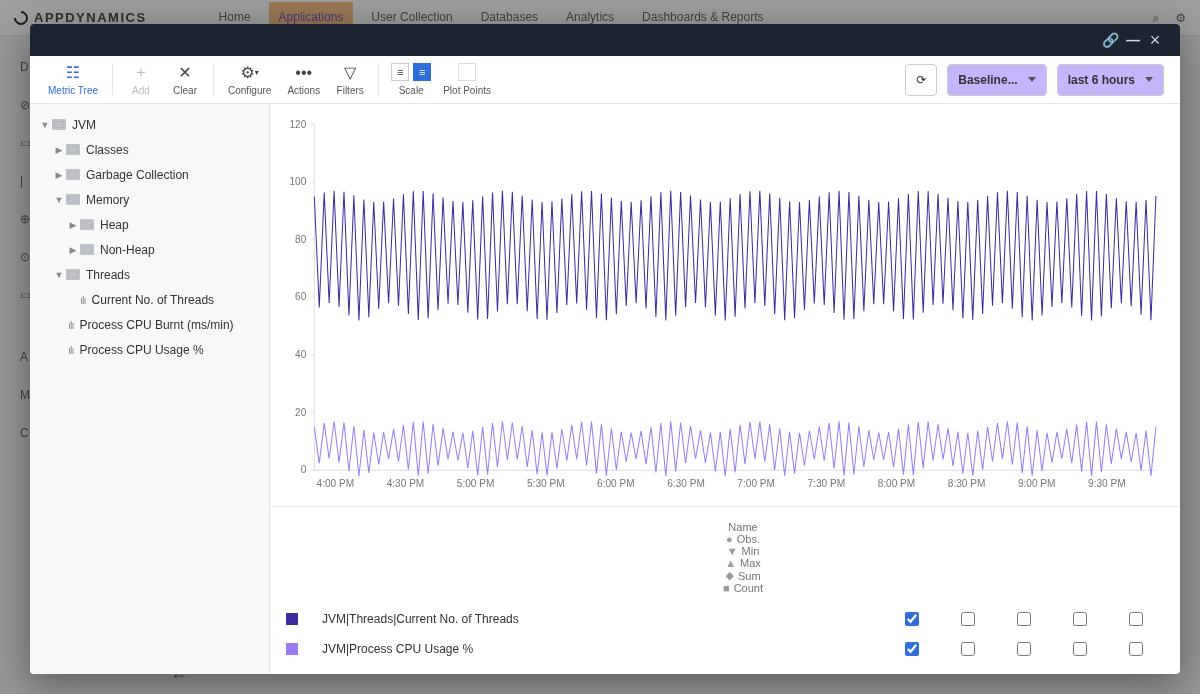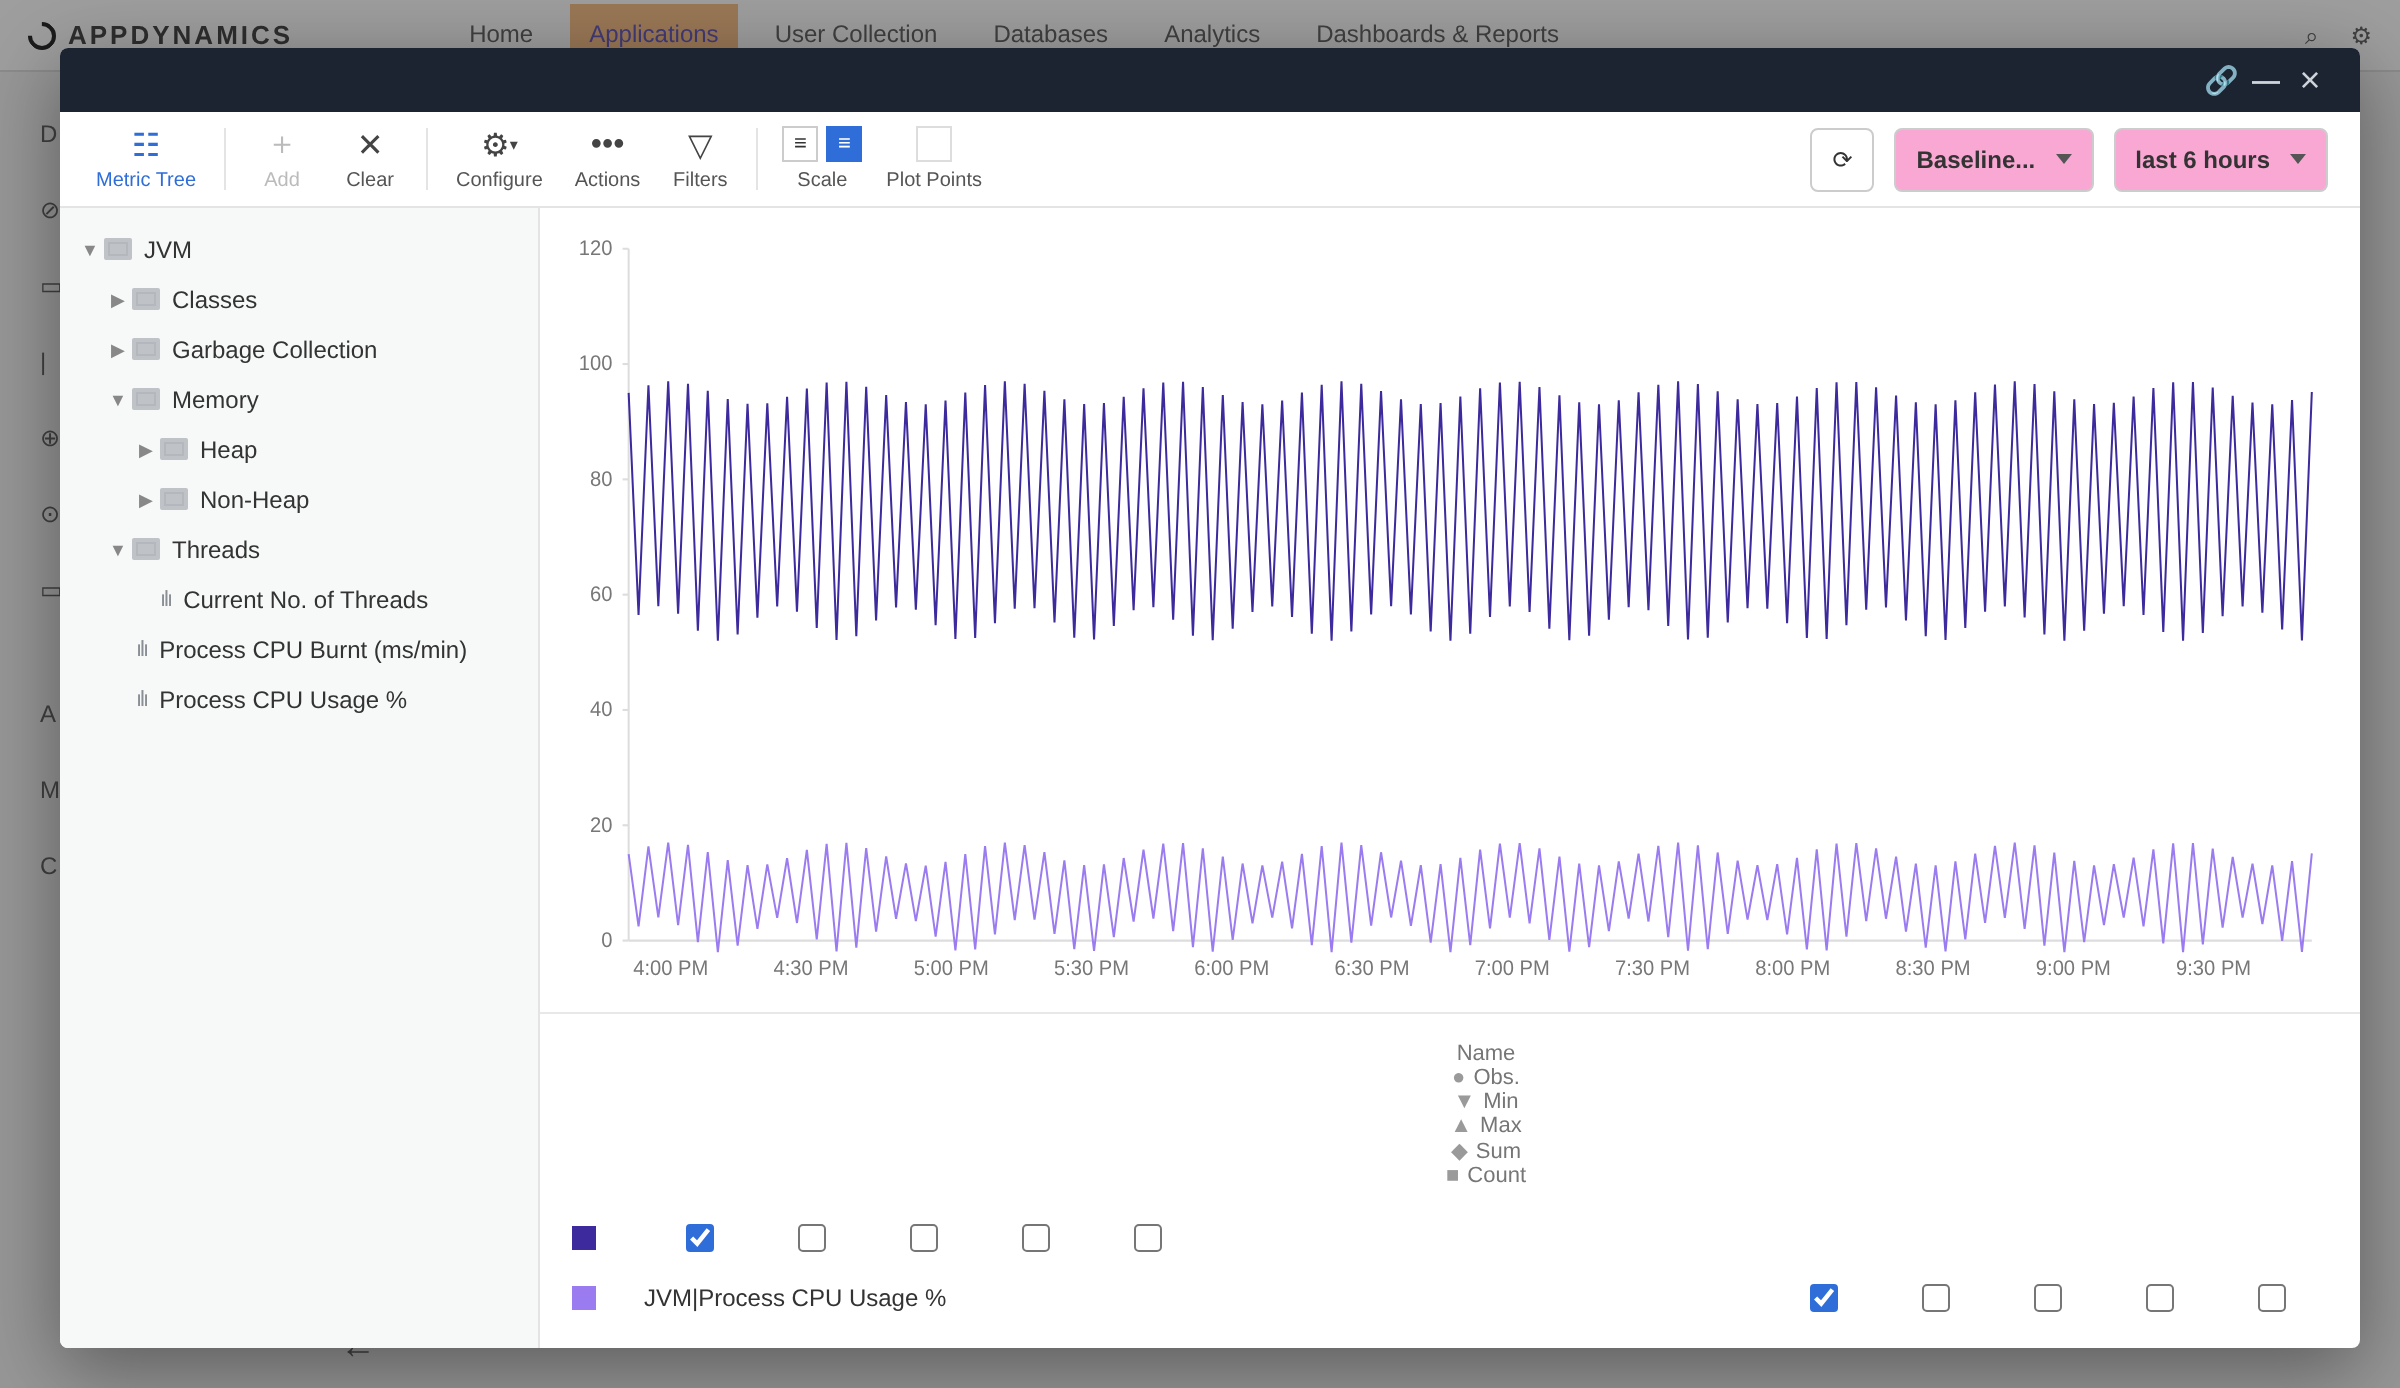--- a/index.html
+++ b/index.html
@@ -1,21 +1,21 @@
 <!DOCTYPE html>
 <html><head>
 <meta charset="utf-8">
 <style>
   * { box-sizing: border-box; margin: 0; padding: 0; }
   body { font-family: "Helvetica Neue", Arial, sans-serif; font-size: 12px; color: #333; background: #f3f3f3; width: 1200px; height: 694px; overflow: hidden; position: relative; }
 
   
   .bg-app { position: absolute; inset: 0; filter: grayscale(10%); }
   .bg-overlay { position: absolute; inset:0; background: rgba(40,40,40,0.45); }
-  .bg-topbar { height: 36px; background: #fff; border-bottom: 1px solid #ddd; display:flex; align-items:center; padding:0 14px; gap: 18px;}
+  .bg-topbar { height: 36px; background: #fff; border-bottom: 1px solid #ddd; display:flex; align-items:center; padding:0 14px; gap: 2px;}
   .bg-logo { font-weight:700; letter-spacing: 1.5px; font-size:13px; display:flex; align-items:center; gap:6px;}
   .bg-logo-circle { width:14px; height:14px; border:2.5px solid #111; border-radius:50%; border-top-color:transparent; transform:rotate(-45deg);}
   .bg-nav { display:flex; gap:8px; margin-left:60px; font-size:12px; color:#555;}
   .bg-nav span { padding:8px 10px; }
   .bg-nav .active { color:#5a4bc4; border-bottom:2px solid #6f5bd8; background:#fdba74;}
   .bg-right { margin-left:auto; display:flex; gap:16px; color:#555;}
   .bg-back { position:absolute; left:170px; bottom:10px; color:#555; font-size:18px;}
   .bg-letters { position:absolute; left:20px; top:60px; display:flex; flex-direction:column; gap:24px; color:#555; font-size:12px;}
 
   
@@ -31,21 +31,21 @@
   .tb-btn .ico { width:18px; height:18px; display:flex; align-items:center; justify-content:center; font-size:16px; color:#444;}
   .tb-btn.primary .ico { color:#2f6dd8; }
   .tb-btn.disabled { color:#bbb; }
   .tb-btn.disabled .ico { color:#bbb; }
   .tb-scale { display:flex; gap:4px; align-items:center;}
   .tb-scale .sq { width:18px; height:18px; border:1px solid #ccc; display:flex; align-items:center; justify-content:center; font-size:11px; background:#fff;}
   .tb-scale .sq.active { background:#2f6dd8; border-color:#2f6dd8; color:#fff;}
   .tb-scale .sq.light { border-color:#ddd; color:#ccc;}
   .modal-toolbar .right { margin-left:auto; display:flex; align-items:center; gap:10px; padding-right:6px;}
   .round-ico-btn{ width:32px; height:32px; border:1px solid #ccc; border-radius:4px; display:flex; align-items:center; justify-content:center; background:#fff; cursor:pointer;}
-  .dd-btn { height:32px; border:1px solid #ccc; border-radius:4px; padding:0 10px; display:flex; align-items:center; gap:10px; background:#f9a8d4; font-weight:600; font-size:12px; cursor:pointer;}
+  .dd-btn { height:32px; border:1px solid #ccc; border-radius:4px; padding:0 10px; display:flex; align-items:center; gap:10px; background:#c4b5fd; font-weight:600; font-size:12px; cursor:pointer;}
   .chev { width:0; height:0; border-left:4px solid transparent; border-right:4px solid transparent; border-top:5px solid #555;}
 
   
   .modal-body { flex:1; display:flex; min-height:0;}
   .tree-pane { width:240px; background:#f7f8f8; border-right:1px solid #e4e4e4; overflow:auto; padding-top:8px;}
   .tree-row { display:flex; align-items:center; height:25px; padding:0 10px; color:#333; cursor:pointer; white-space:nowrap;}
   .tree-row .tw { display:inline-block; width:10px; text-align:center; color:#888; font-size:9px; margin-right:2px;}
   .tree-row .folder-ico { width:14px; height:11px; background:#bfc3c7; border-radius:1px; margin-right:6px; position:relative;}
   .tree-row .folder-ico::after{content:""; position:absolute; inset:2px 2px 2px 2px; border:1px solid #9aa0a6; opacity:0.3;}
   .tree-row .metric-ico { color:#8a8f96; margin-right:6px; font-size:11px; letter-spacing:-1px;}
@@ -292,20 +292,21 @@
               <span class="sym">◆</span>
               <span>Sum</span>
             </div>
           <div class="metric-col">
               <span class="sym">■</span>
               <span>Count</span>
             </div>
         </div>
         <div class="legend-row">
           <div class="swatch" style="background:#3d2a9c"></div>
+          <div class="name">JVM|Threads|Current No. of Threads</div>
           <div class="cbx">
               <input type="checkbox" checked="" style="">
             </div>
           <div class="cbx">
               <input type="checkbox" style="">
             </div>
           <div class="cbx">
               <input type="checkbox" style="">
             </div>
           <div class="cbx">

